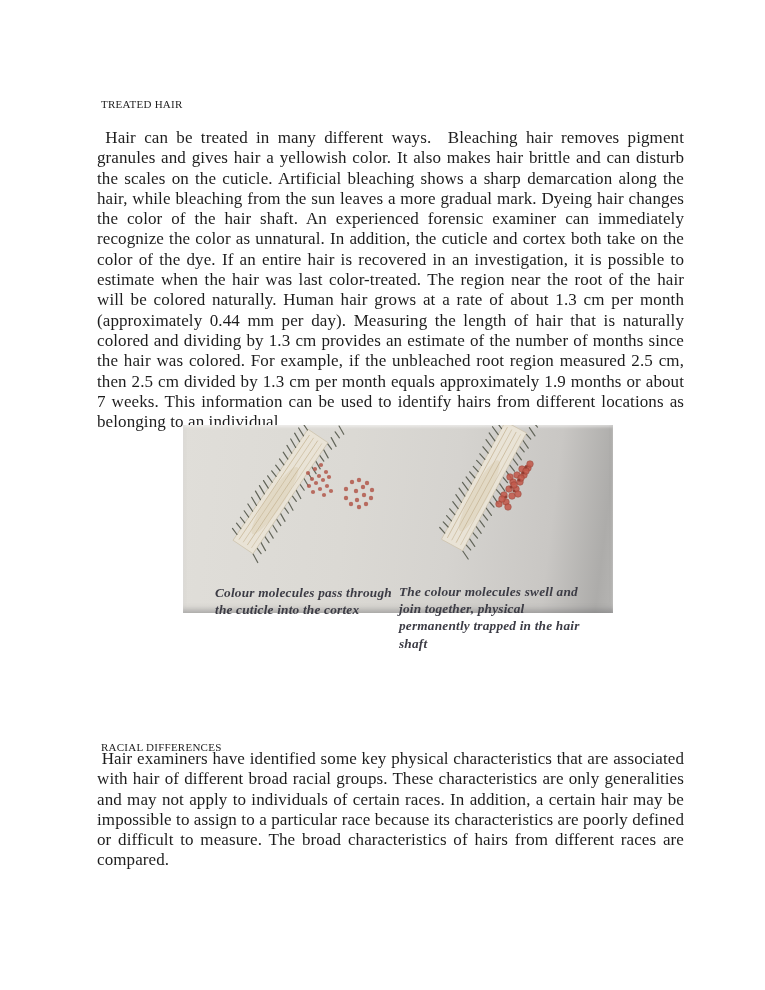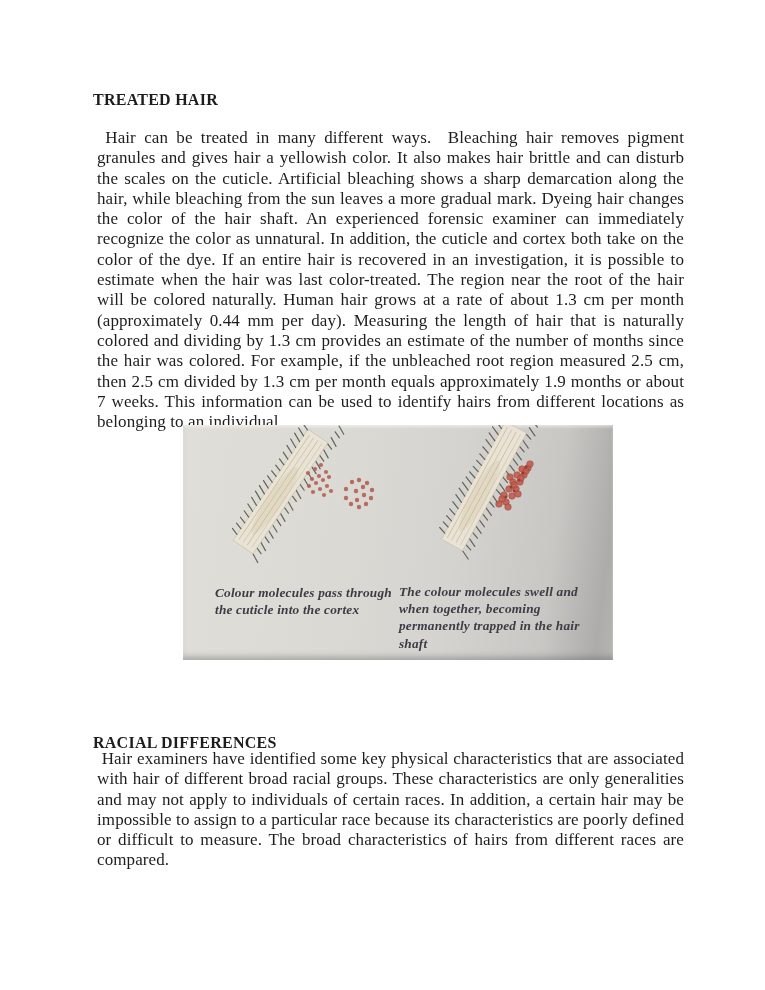--- a/index.html
+++ b/index.html
@@ -8,43 +8,43 @@
     width: 765px;
     height: 990px;
     background: #ffffff;
     font-family: "Liberation Serif", serif;
     color: #1d1d1d;
     overflow: hidden;
   }
   .heading {
     position: absolute;
     left: 89px;
-    margin: 4px;
-    font-size: 16px;
-    font-weight: 700;
+    margin: 12px;
+    font-size: 11px;
+    font-weight: 400;
     letter-spacing: 0.25px;
     line-height: 1.2;
     white-space: nowrap;
   }
   .body-para {
     position: absolute;
     left: 89px;
     width: 587px;
     margin: 8px;
     font-size: 17px;
     line-height: 20.3px;
     text-align: justify;
     letter-spacing: 0.1px;
   }
   .photo {
     position: absolute;
     left: 183px;
     top: 425px;
     width: 430px;
-    height: 235px;
+    height: 188px;
     margin: 0;
     background: linear-gradient(97deg,
       #e0ded9 0%, #dbd9d4 38%, #d5d3cf 62%,
       #c9c7c4 84%, #adacaa 96%, #b6b5b3 100%);
     box-shadow: inset 0 -6px 6px -3px rgba(95,95,100,0.45),
                 inset 0 2px 3px rgba(255,255,255,0.5);
   }
   .photo svg { position: absolute; left: 0; top: 0; }
   .figure-caption {
     position: absolute;
@@ -227,20 +227,20 @@
         <g>
           <circle cx="323" cy="72" r="1.5" fill="#8f3a2f" stroke="none" stroke-width="0.5" opacity="0.88"></circle>
           <circle cx="331" cy="66" r="1.5" fill="#8f3a2f" stroke="none" stroke-width="0.5" opacity="0.88"></circle>
           <circle cx="336" cy="55" r="1.5" fill="#8f3a2f" stroke="none" stroke-width="0.5" opacity="0.88"></circle>
           <circle cx="340" cy="48" r="1.5" fill="#8f3a2f" stroke="none" stroke-width="0.5" opacity="0.88"></circle>
           <circle cx="328" cy="62" r="1.5" fill="#8f3a2f" stroke="none" stroke-width="0.5" opacity="0.88"></circle>
           <circle cx="343" cy="42" r="1.5" fill="#8f3a2f" stroke="none" stroke-width="0.5" opacity="0.88"></circle>
         </g>
       </svg>
     <figcaption class="figure-caption caption-left">Colour molecules pass through the cuticle into the cortex</figcaption>
-    <figcaption class="figure-caption caption-right">The colour molecules swell and when together, becoming permanently trapped in the hair shaft</figcaption>
+    <figcaption class="figure-caption caption-right">The colour molecules swell and join together, physical permanently trapped in the hair shaft</figcaption>
   </figure>
 
   <h2 class="heading" style="top:729px">RACIAL DIFFERENCES</h2>
 
   <p class="body-para" style="top:741px">&nbsp;Hair examiners have identified some key physical characteristics that are associated with hair of different broad racial groups. These characteristics are only generalities and may not apply to individuals of certain races. In addition, a certain hair may be impossible to assign to a particular race because its characteristics are poorly defined or difficult to measure. The broad characteristics of hairs from different races are compared.</p>
 
 </div>
 
 </body></html>

